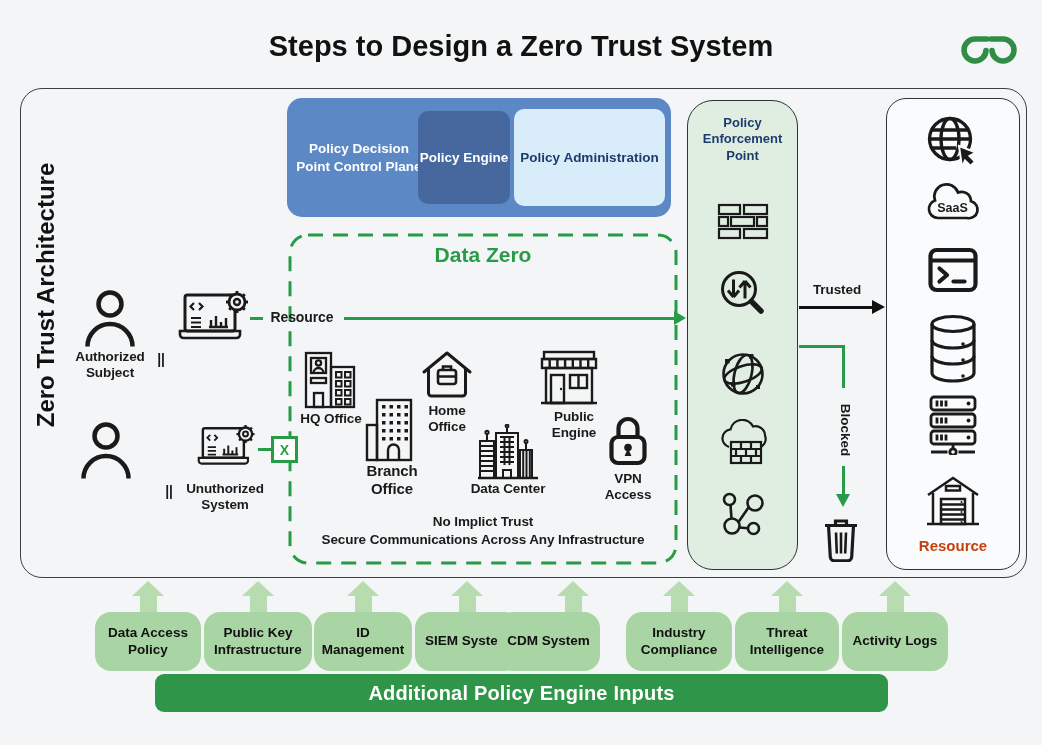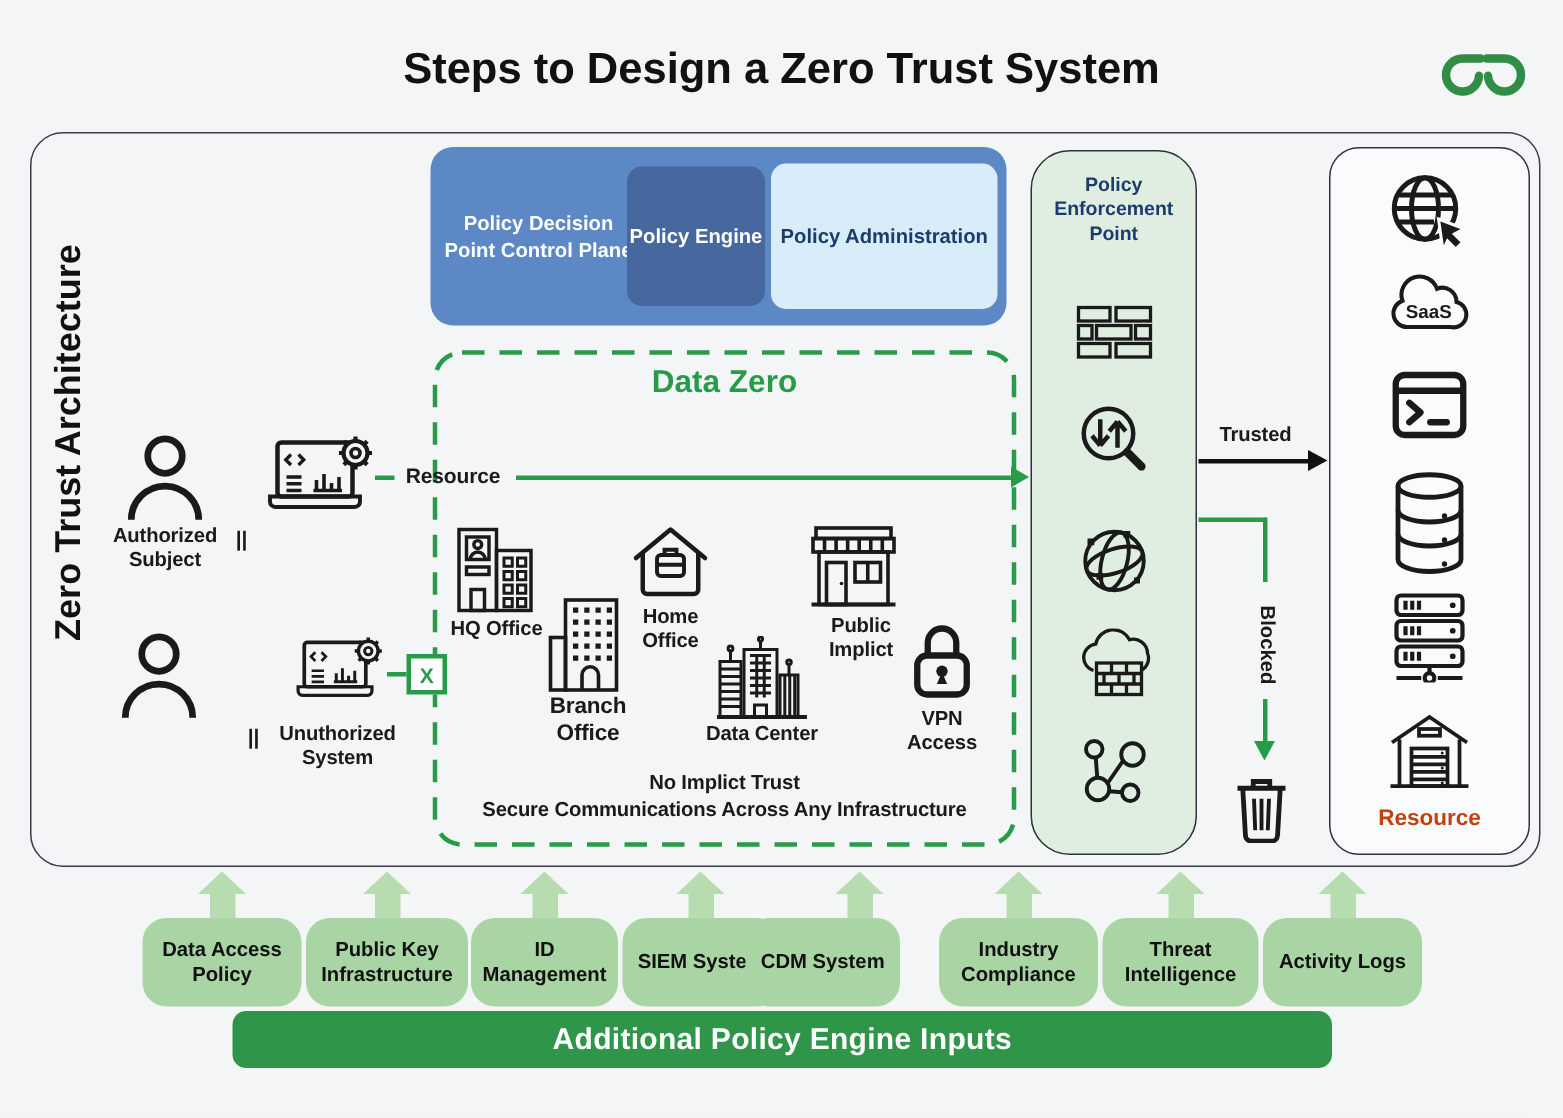--- a/index.html
+++ b/index.html
@@ -291,21 +291,21 @@
     <rect x="7" y="3" width="50" height="7"></rect>
     <rect x="5" y="10" width="54" height="9"></rect>
     <path d="M12.7 10 v9 M20.4 10 v9 M28.1 10 v9 M35.8 10 v9 M43.5 10 v9 M51.2 10 v9"></path>
     <rect x="9" y="19" width="46" height="35"></rect>
     <rect x="14" y="26" width="13" height="28"></rect>
       <circle cx="24" cy="40" r="1.2" fill="#1a1a1a" stroke="none"></circle>
     <rect x="33" y="26" width="17" height="13"></rect>
       <path d="M41.5 26 V39"></path>
     <path d="M4 54 h56" stroke-width="2.6"></path>
   </svg>
-  <div class="lbl" style="left:543px;top:409px;width:62px">Public Implict</div>
+  <div class="lbl" style="left:543px;top:409px;width:62px">Public Engine</div>
 
   <svg class="abs" style="left:606px;top:414px" width="44" height="52" viewBox="0 0 44 52" fill="none" stroke="#1a1a1a" stroke-width="4.2">
     <path d="M12.5 23 v-8.5 a9.5 9.5 0 0 1 19 0 V23"></path>
     <rect x="5.5" y="23" width="33" height="26" rx="6.5"></rect>
     <circle cx="22" cy="33.5" r="3.8" fill="#1a1a1a" stroke="none"></circle>
     <path d="M22 34 l3.4 8 h-6.8 z" fill="#1a1a1a" stroke="none"></path>
   </svg>
   <div class="lbl" style="left:592px;top:471px;width:72px">VPN Access</div>
 
   <div class="lbl" style="left:300px;top:514px;width:366px">No Implict Trust</div>

